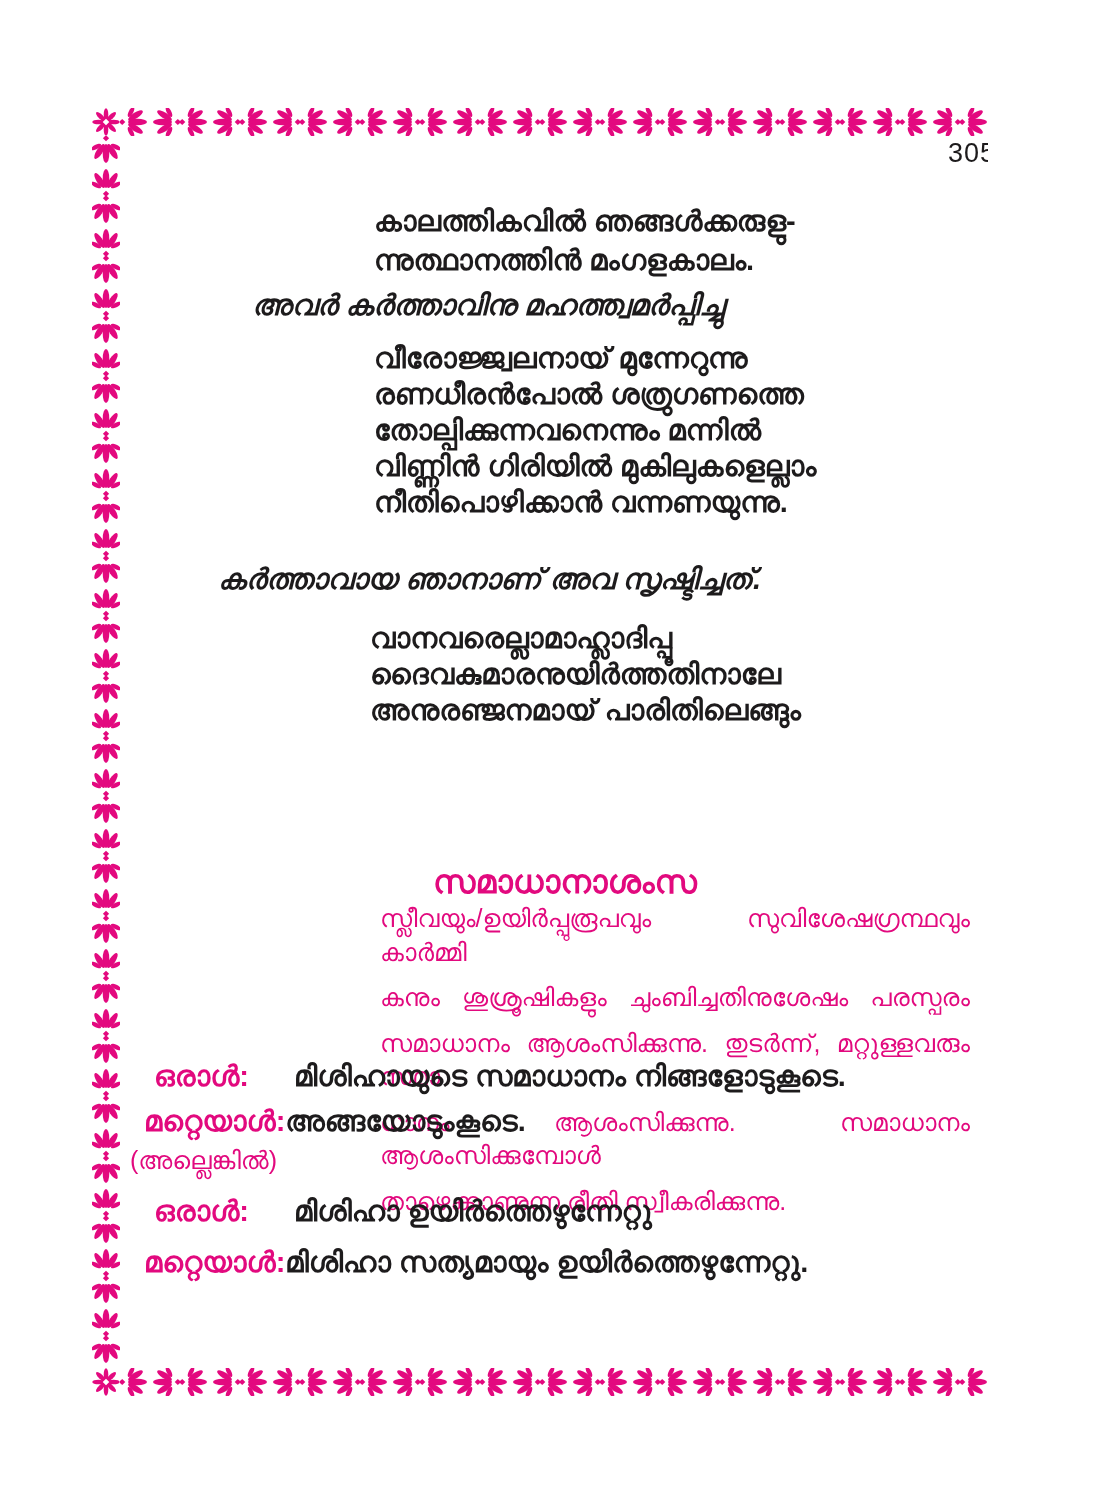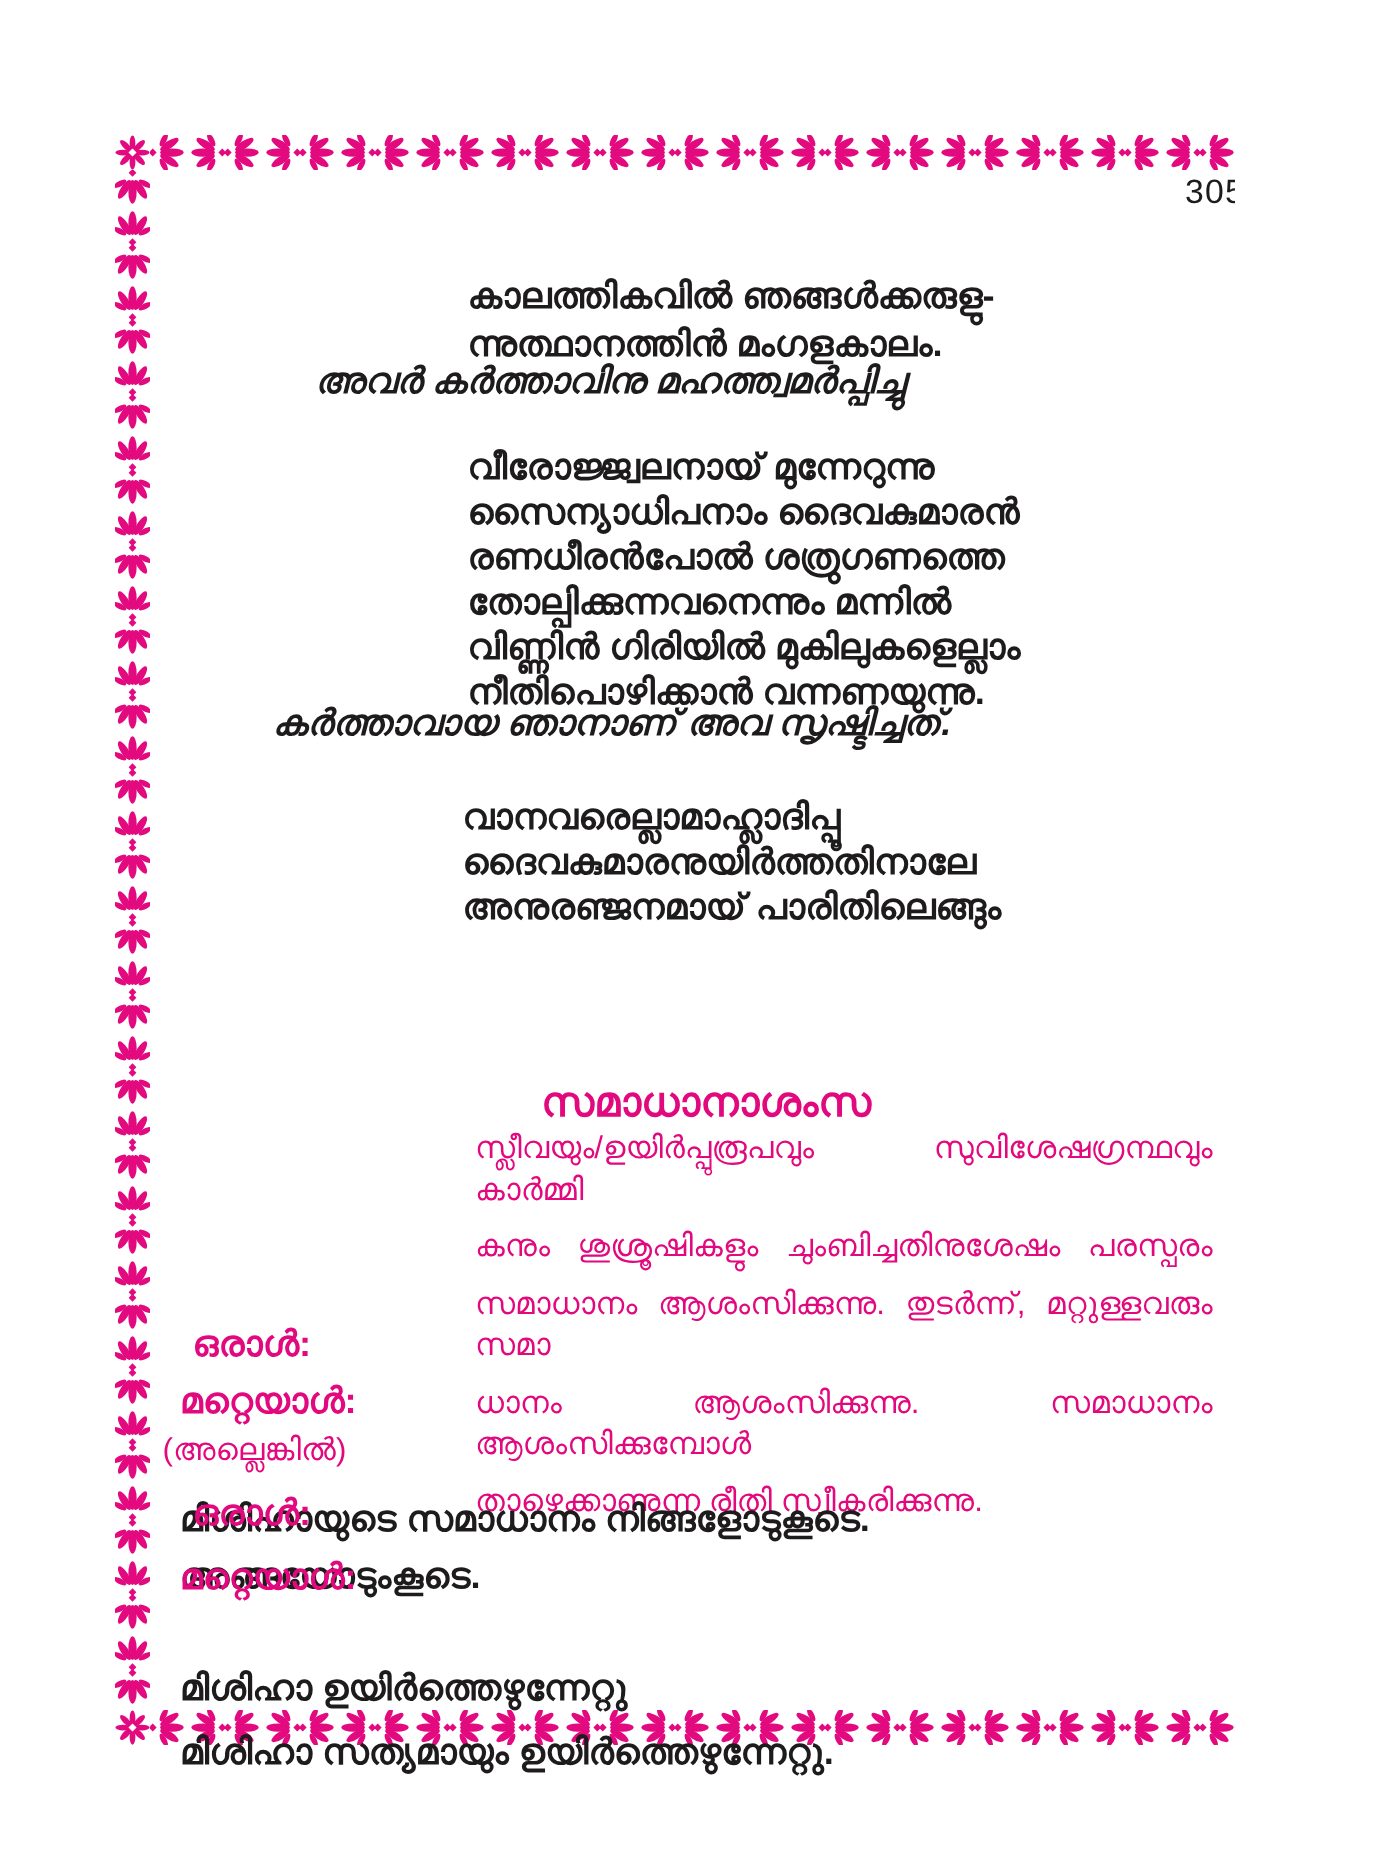--- a/index.html
+++ b/index.html
@@ -27,38 +27,38 @@
   .corner.tl{left:0;top:0;}  .corner.tr{right:0;top:0;}
   .corner.bl{left:0;bottom:0;} .corner.br{right:0;bottom:0;}
   .strip svg,.corner svg{display:block;flex:0 0 auto;}
 
   
   .content{position:absolute;left:130px;top:136px;width:870px;height:1232px;}
   .blk{position:absolute;}
 
   .page-number{top:2px;right:4px;font-size:27px;letter-spacing:1px;}
 
-  .stanza{font-size:29px;font-weight:700;line-height:36px;white-space:nowrap;margin-top:16px;}
+  .stanza{font-size:29px;font-weight:700;line-height:36px;white-space:nowrap;}
   #stanza1{left:244px;top:66px;line-height:39px;}
   #stanza2{left:244px;top:204px;}
   #stanza3{left:240px;top:484px;}
 
   .refrain{font-size:29px;font-weight:700;font-style:italic;white-space:nowrap;}
   #refrain1{left:122px;top:153px;}
   #refrain2{left:88px;top:427px;}
 
   .heading{left:0;top:727px;width:870px;text-align:center;
            font-size:33px;font-weight:700;color:var(--accent);}
 
   .rubric{left:250px;top:754px;width:590px;color:var(--accent);
           font-size:25px;line-height:33.5px;font-weight:400;}
   .rubric-line{text-align:justify;text-align-last:justify;margin-top:12px;}
   .rubric-line.last{text-align-last:left;}
 
-  .drow{left:14px;width:856px;display:flex;font-size:29px;font-weight:700;line-height:37px;white-space:nowrap;flex-direction:column;}
+  .drow{left:14px;width:856px;display:flex;font-size:29px;font-weight:700;line-height:37px;white-space:nowrap;}
   .dlabel{flex:0 0 140px;color:var(--accent);}
   #drow1{top:922px;} #drow1 .dlabel{padding-left:10px;}
   #drow2{top:967px;}
   #drow3{top:1057px;} #drow3 .dlabel{padding-left:10px;}
   #drow4{top:1108px;}
 
   .alt-note{left:0;top:1010px;width:790px;color:var(--accent);
             font-size:25px;font-weight:400;}
 </style>
 </head>
@@ -1583,21 +1583,20 @@
 
     <div class="blk stanza" id="stanza1">
       <div>കാലത്തികവിൽ ഞങ്ങൾക്കരുളു-</div>
       <div>ന്നുത്ഥാനത്തിൻ മംഗളകാലം.</div>
     </div>
 
     <div class="blk refrain" id="refrain1">അവർ കർത്താവിനു മഹത്ത്വമർപ്പിച്ചു</div>
 
     <div class="blk stanza" id="stanza2">
       <div>വീരോജ്ജ്വലനായ് മുന്നേറുന്നു</div>
-      <div>സൈന്യാധിപനാം ദൈവകുമാരൻ</div>
       <div>രണധീരൻപോൽ ശത്രുഗണത്തെ</div>
       <div>തോല്പിക്കുന്നവനെന്നും മന്നിൽ</div>
       <div>വിണ്ണിൻ ഗിരിയിൽ മുകിലുകളെല്ലാം</div>
       <div>നീതിപൊഴിക്കാൻ വന്നണയുന്നു.</div>
     </div>
 
     <div class="blk refrain" id="refrain2">കർത്താവായ ഞാനാണ് അവ സൃഷ്ടിച്ചത്.</div>
 
     <div class="blk stanza" id="stanza3">
       <div>വാനവരെല്ലാമാഹ്ലാദിപ്പൂ</div>

